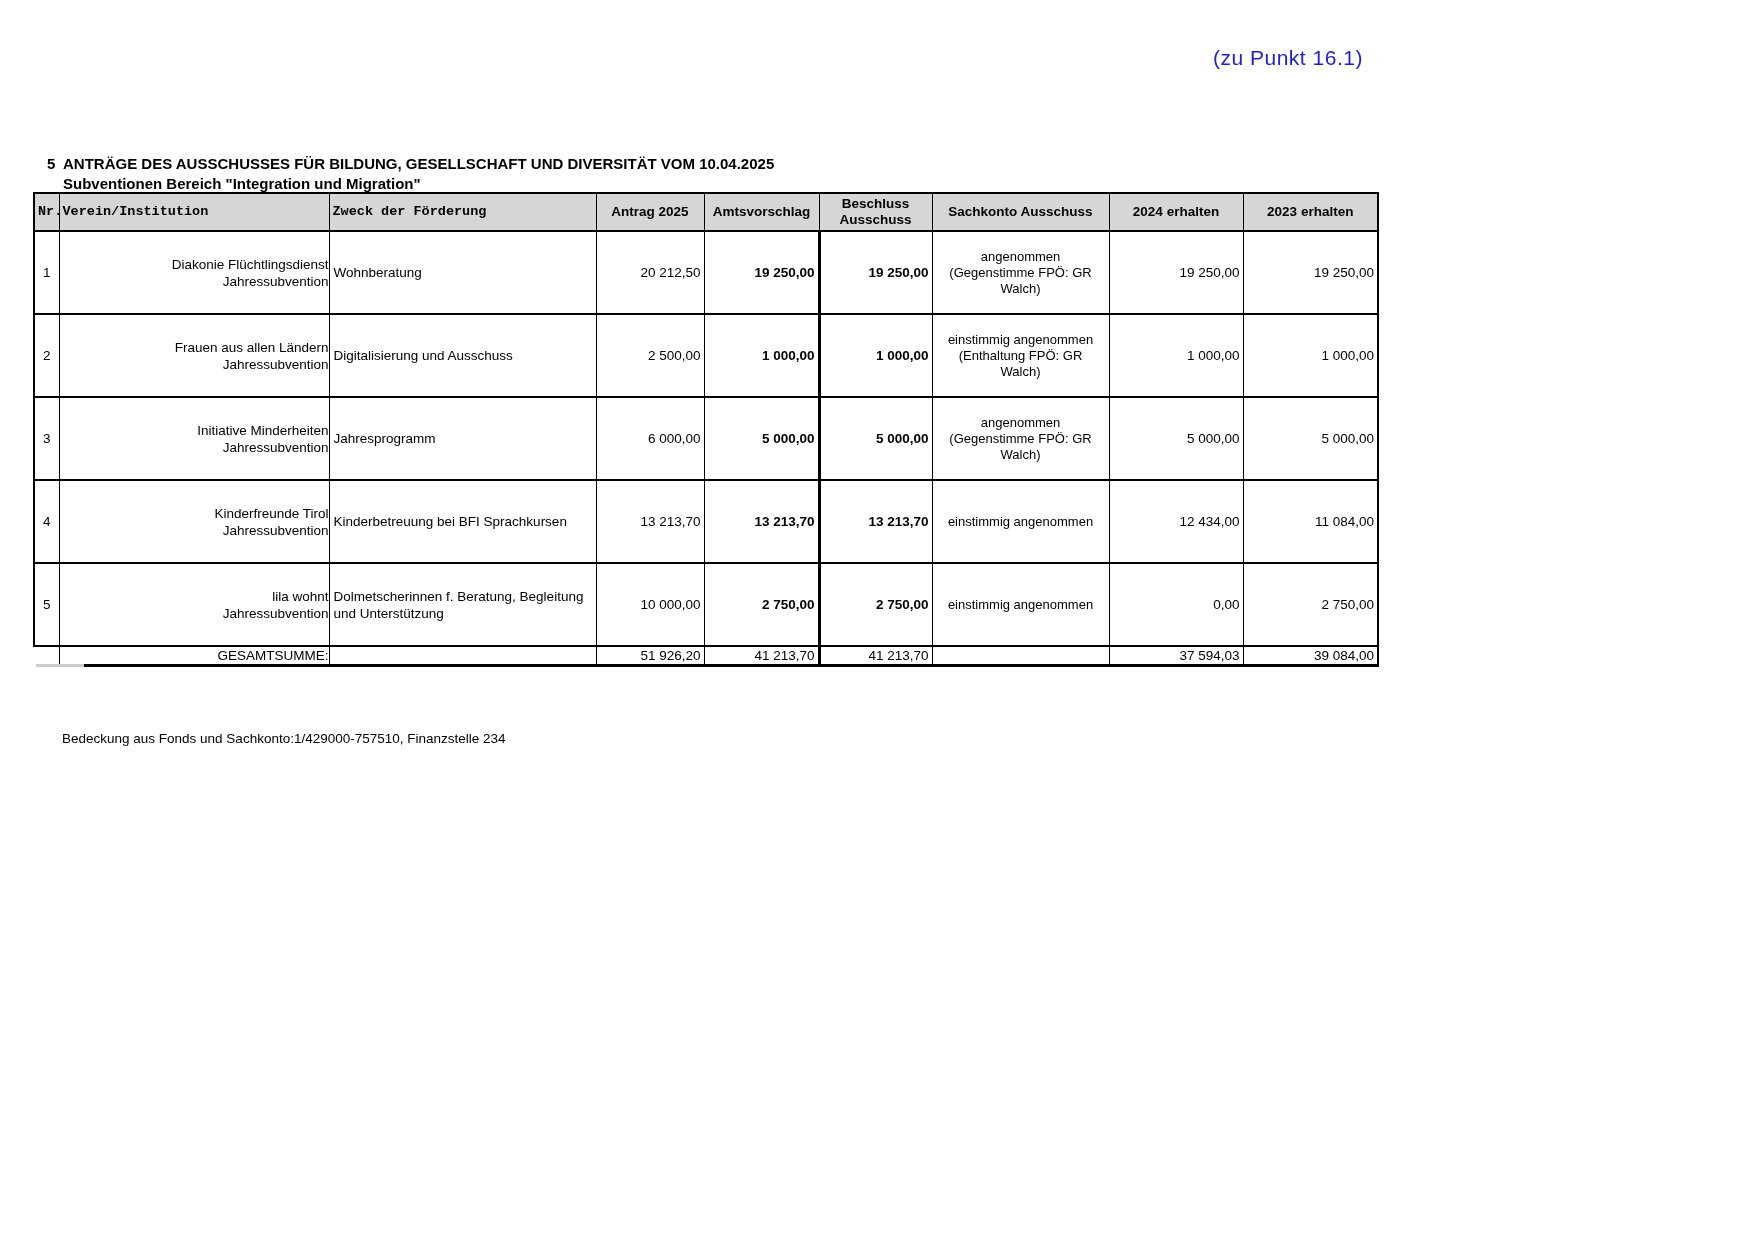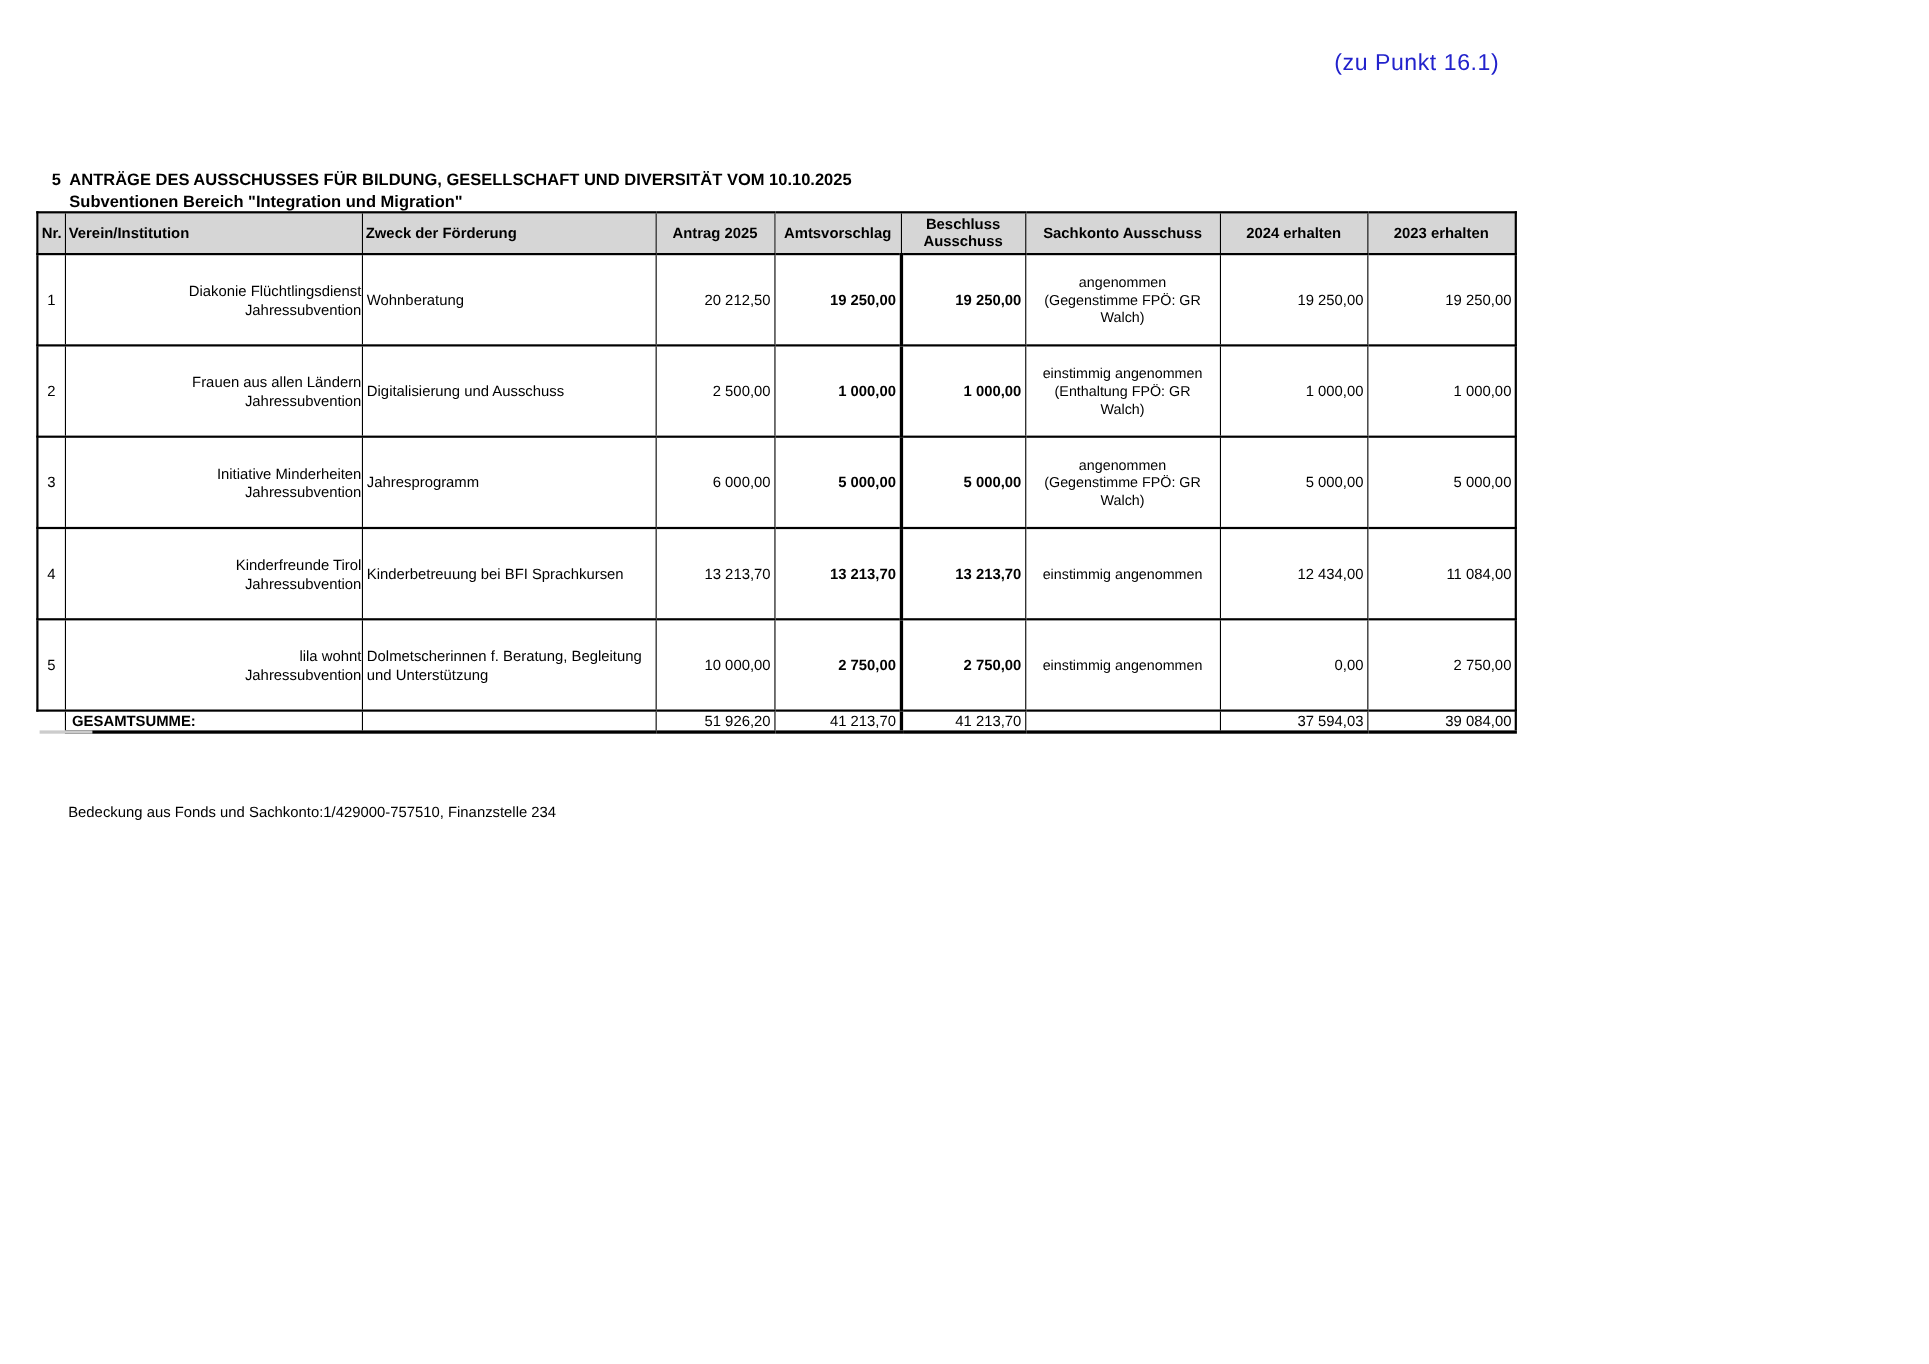--- a/index.html
+++ b/index.html
@@ -54,21 +54,21 @@
   table.main tr > *:first-child { border-left-width: 2px; }
   table.main tr > *:last-child  { border-right-width: 2px; }
   thead tr { height: 38px; }
   thead th {
     background: #d6d6d6;
     font-weight: bold;
     text-align: center;
     line-height: 16px;
     padding: 0 4px;
   }
-  thead th.h-left { text-align: left; padding-left: 3px; }
+  thead th.h-left { text-align: left; padding-left: 3px; font-family: Liberation Mono, monospace; }
 
   tbody tr.data-row { height: 83px; }
   td.c-nr { text-align: center; font-size: 13.5px; }
   td.c-verein { text-align: right; padding-left: 4px; line-height: 17px; }
   td.c-zweck  { text-align: left; padding-left: 4px; padding-right: 6px; line-height: 17px; }
   td.c-num    { text-align: right; padding-right: 3px; white-space: nowrap; }
   td.bold     { font-weight: bold; }
   td.beschluss-left { border-left-width: 3px !important; }
   td.c-abstimmung {
     text-align: center;
@@ -77,21 +77,21 @@
     padding: 0 6px;
   }
 
   tbody tr.total-row { height: 19px; }
   tbody tr.total-row td { border-bottom-width: 3px; }
   tbody tr.total-row td.t-empty-nr {
     border-left: none;
     border-bottom: none;
     background: #ffffff;
   }
-  td.t-label { font-weight: bold; text-align: left; padding-left: 6px; }
+  td.t-label { font-weight: normal; text-align: right; padding-left: 6px; }
   tbody tr.total-row td.c-num { font-weight: normal; }
 
   .gray-stub {
     position: absolute;
     left: 36px;
     top: 664px;
     width: 48px;
     height: 3px;
     background: #cccccc;
   }
@@ -106,21 +106,21 @@
 </head>
 <body>
 
 <div class="page">
 
   <div class="ref-note">(zu Punkt 16.1)</div>
 
   <div class="title-block">
     <div class="title-line1">
       <span class="title-number">5</span>
-      <span>ANTRÄGE DES AUSSCHUSSES FÜR BILDUNG, GESELLSCHAFT UND DIVERSITÄT VOM 10.10.2025</span>
+      <span>ANTRÄGE DES AUSSCHUSSES FÜR BILDUNG, GESELLSCHAFT UND DIVERSITÄT VOM 10.04.2025</span>
     </div>
     <div class="title-sub">Subventionen Bereich "Integration und Migration"</div>
   </div>
 
   <table class="main">
     <colgroup>
       <col style="width:25px">
         <col style="width:270px">
         <col style="width:267px">
       <col style="width:108px">

